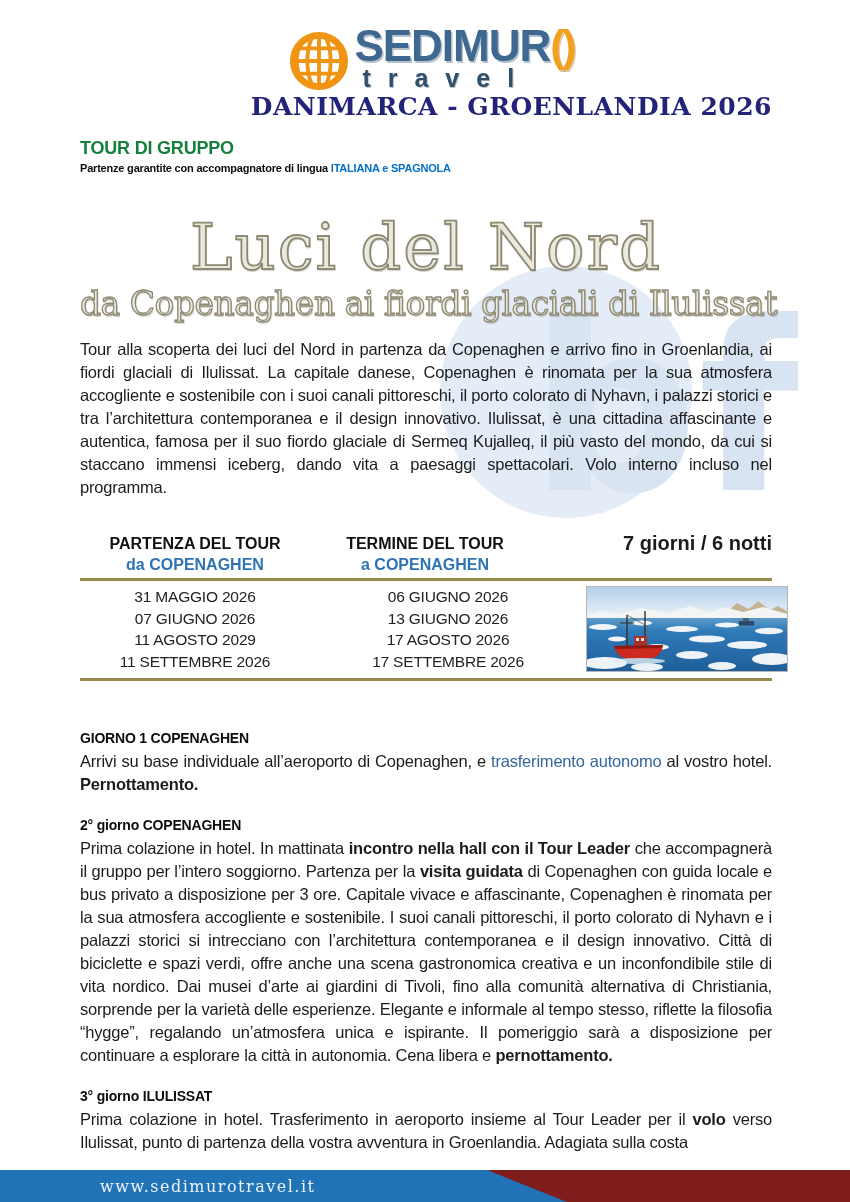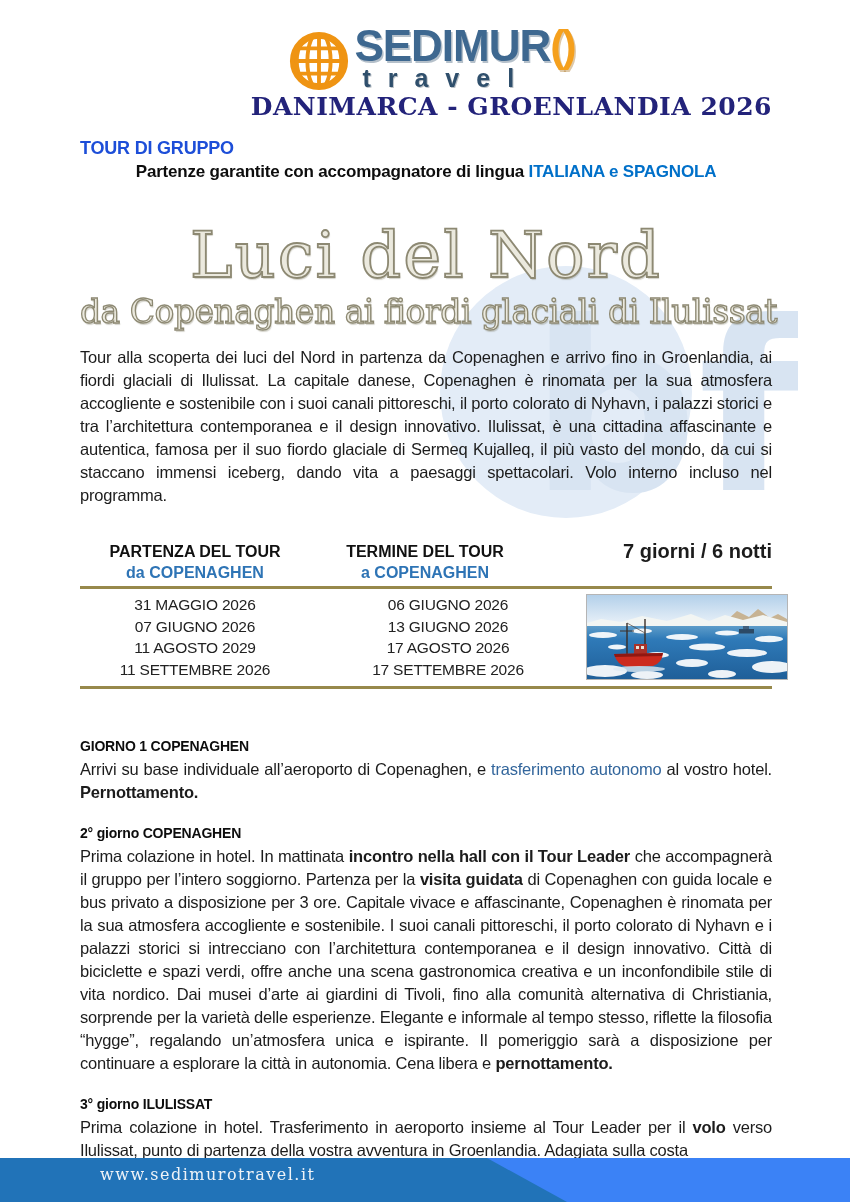--- a/index.html
+++ b/index.html
@@ -29,22 +29,22 @@
     letter-spacing:17px;line-height:26px;margin-top:-3px;padding-left:8px;
     text-shadow:1px 1px 0 rgba(30,50,70,.3);
   }
 
   
   .doc-title{
     text-align:right;
     font-family:"DejaVu Serif","Liberation Serif",serif;
     font-weight:700;font-size:25px;letter-spacing:.5px;color:#23237a;
   }
-  .tour-type{margin-top:17px;font-size:18px;font-weight:700;color:#1d4ed8;letter-spacing:-.2px;}
-  .guarantee{margin-top:3px;font-size:17px;font-weight:700;color:#0d0d0d;letter-spacing:-.2px;text-align:center;}
+  .tour-type{margin-top:17px;font-size:18px;font-weight:700;color:#15803d;letter-spacing:-.2px;}
+  .guarantee{margin-top:3px;font-size:11px;font-weight:700;color:#0d0d0d;letter-spacing:-.2px;}
 
   
   .hero{margin-top:40px;text-align:center;}
   .hero-title{
     font-family:"DejaVu Serif","Liberation Serif",serif;
     font-size:64px;line-height:66px;font-weight:400;
     color:#ebe9de;-webkit-text-stroke:1.8px #8d8973;
     text-shadow:1px 2px 1px rgba(110,105,80,.30);
     letter-spacing:2px;white-space:nowrap;
   }
@@ -83,22 +83,22 @@
   .day{margin-top:18px;}
   .day.first{margin-top:46px;}
   .day h3{margin:0;font-size:14px;font-weight:700;letter-spacing:-.2px;color:#0d0d0d;line-height:23px;}
   .day p{margin:0;font-size:16.5px;line-height:23px;letter-spacing:-.2px;text-align:justify;color:#1c1c1c;}
   .run-b{font-weight:700;}
   .run-link{color:#33669c;}
   .run-bright{color:#0070c9;}
 
   
   .footer{
-    position:absolute;left:0;bottom:0;width:850px;height:44px;
-    background:#3b82f6;z-index:2;
+    position:absolute;left:0;bottom:0;width:850px;height:32px;
+    background:#7f1d1d;z-index:2;
   }
   .footer-dark{
     position:absolute;left:0;top:0;width:100%;height:100%;
     background:#2173b8;
     -webkit-clip-path:polygon(0 0,487px 0,567px 100%,0 100%);
     clip-path:polygon(0 0,487px 0,567px 100%,0 100%);
   }
   .footer-site{
     position:absolute;left:100px;top:0;line-height:34px;
     font-family:"DejaVu Serif","Liberation Serif",serif;

